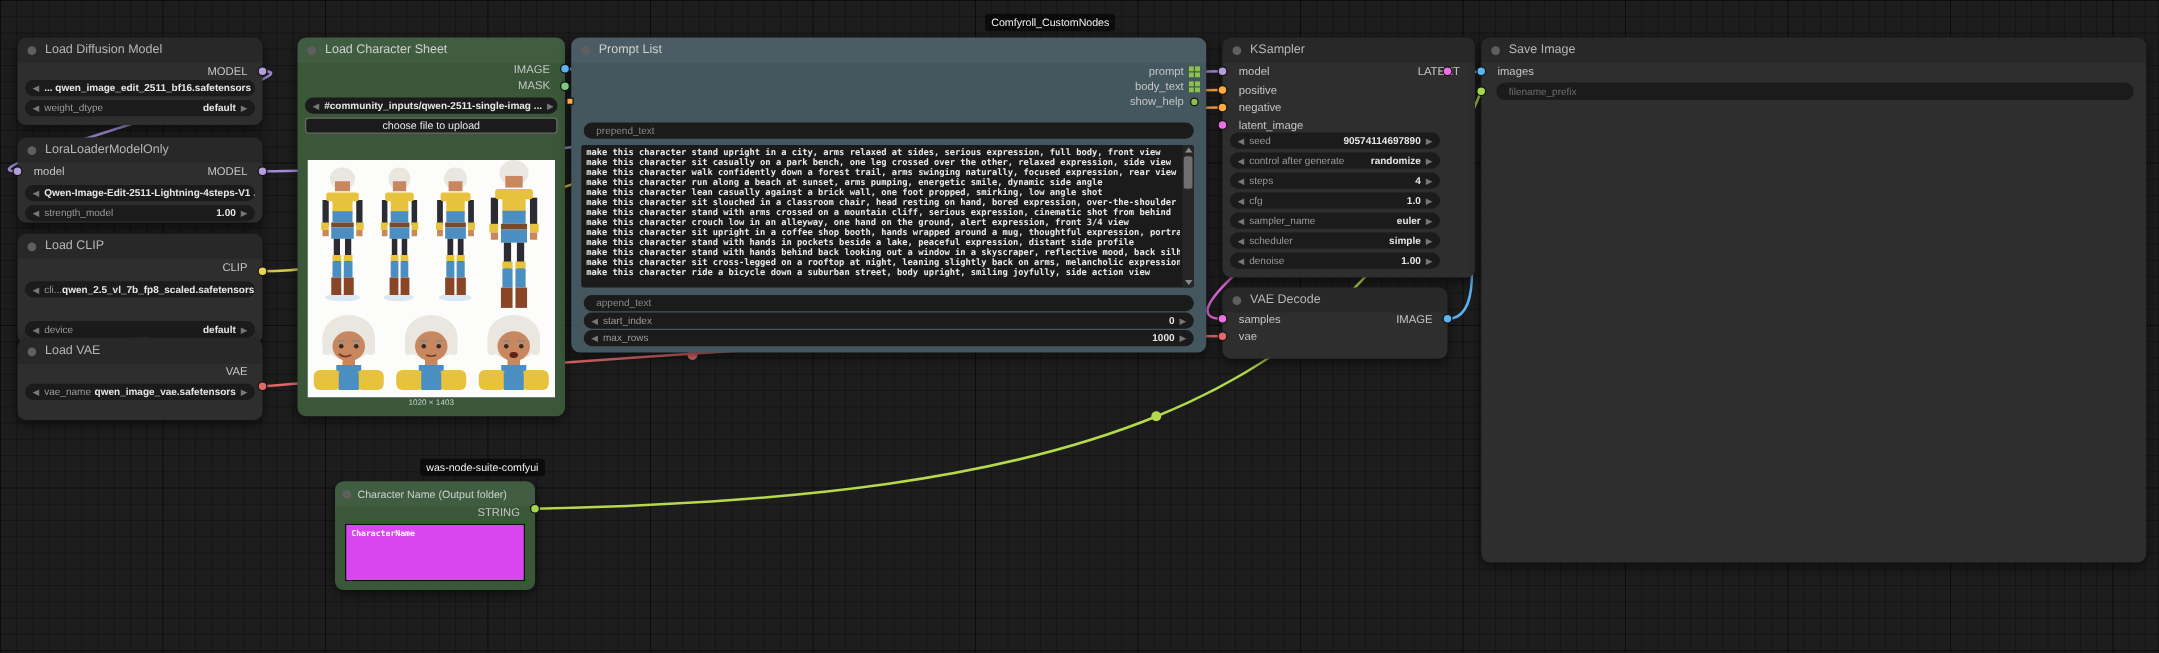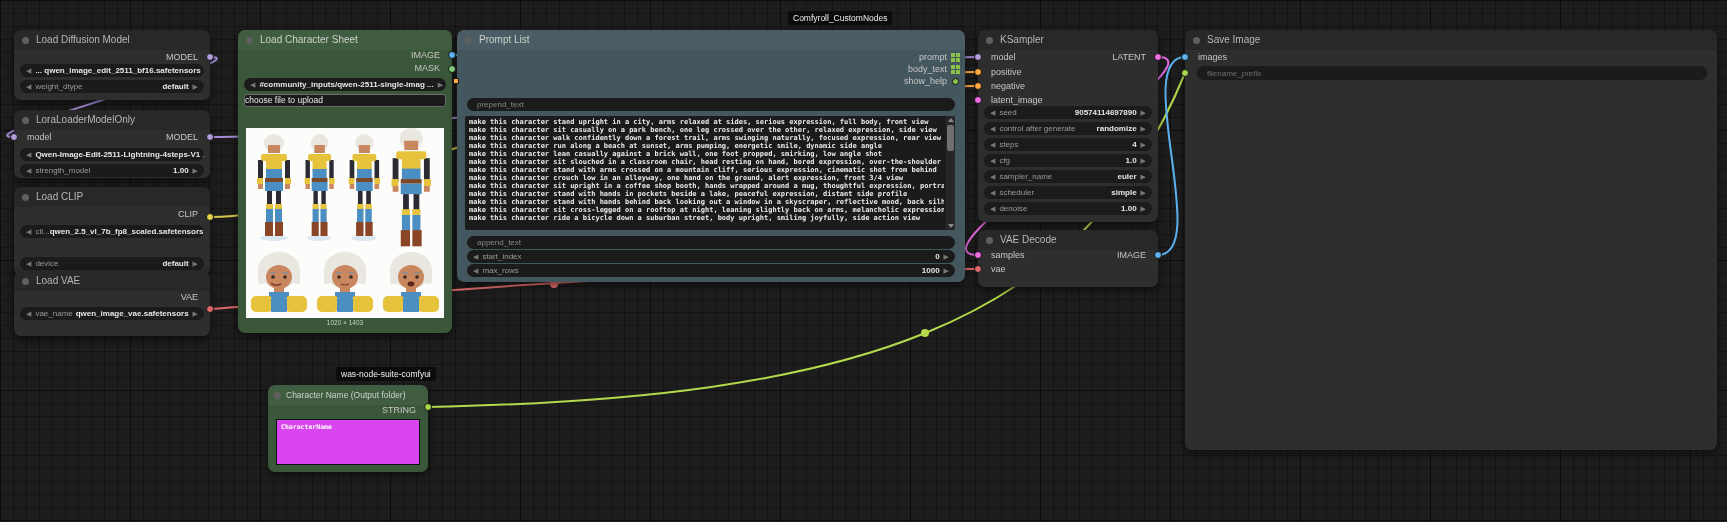--- a/index.html
+++ b/index.html
@@ -26,21 +26,21 @@
   .il{position:absolute;left:13px;height:11px;line-height:11px;font-size:9px;color:#c6c6c6;white-space:nowrap;}
   .w{position:absolute;height:13px;background:#1b1b1b;border-radius:7px;display:flex;align-items:center;
      font-size:8px;color:#ccc;padding:0 6px;box-sizing:border-box;white-space:nowrap;overflow:hidden;}
   .w .la,.w .ra{color:#777;font-size:7px;}
   .w .la{margin-right:4px;} .w .ra{margin-left:4px;}
   .w .lab{color:#9a9a9a;}
   .w .val{margin-left:auto;color:#e6e6e6;font-weight:bold;}
   .w.center .val{margin:0 auto;}
   .w.text{color:#878787;padding-left:10px;}
   .btn{position:absolute;height:13px;background:#1b1b1b;border:1px solid #6a6a6a;border-radius:3px;
-     color:#e8e8e8;font-size:8.5px;line-height:11px;box-sizing:border-box;}
+     color:#e8e8e8;font-size:8.5px;text-align:center;line-height:11px;box-sizing:border-box;}
   .ta{position:absolute;background:#1b1b1b;border-radius:2px;overflow:hidden;}
   .pl-lines{position:absolute;left:4px;top:2px;right:11px;bottom:0;
      font-family:"DejaVu Sans Mono",monospace;font-size:7px;line-height:8px;font-weight:bold;color:#ebebeb;}
   .pl-lines div{white-space:nowrap;overflow:hidden;}
   .sb{position:absolute;top:0;right:0;width:9px;bottom:0;background:#262626;}
   .sb .tri-u{position:absolute;top:2px;left:1.5px;width:0;height:0;border-left:3px solid transparent;border-right:3px solid transparent;border-bottom:4px solid #8a8a8a;}
   .sb .tri-d{position:absolute;bottom:2px;left:1.5px;width:0;height:0;border-left:3px solid transparent;border-right:3px solid transparent;border-top:4px solid #8a8a8a;}
   .sb .thumb{position:absolute;top:9px;left:1px;width:7px;height:26px;background:#6f6f6f;border-radius:2px;}
   .port{position:absolute;z-index:3;width:8px;height:8px;border-radius:50%;border:1px solid #141414;box-sizing:border-box;}
   .sq{border-radius:1px;width:6px;height:6px;}
@@ -259,21 +259,21 @@
         <span class="ra">▶</span>
       </div>
     <div class="w" style="left:10px;top:234px;width:488px;">
         <span class="la">◀</span>
         <span class="lab">max_rows</span>
         <span class="val">1000</span>
         <span class="ra">▶</span>
       </div>
   </div>
 
-  <div class="node" style="left:978px;top:30px;width:180px;height:192px;">
+  <div class="node" style="left:978px;top:30px;width:202px;height:192px;">
     <div class="hd"><span class="cdot"></span><span>KSampler</span></div>
     <div class="il" style="top:22px;">model</div>
     <div class="il" style="top:37px;">positive</div>
     <div class="il" style="top:51px;">negative</div>
     <div class="il" style="top:65px;">latent_image</div>
     <div class="ol" style="top:22px;">LATENT</div>
     <div class="w" style="left:6px;top:76px;width:168px;">
         <span class="la">◀</span>
         <span class="lab">seed</span>
         <span class="val">90574114697890</span>

